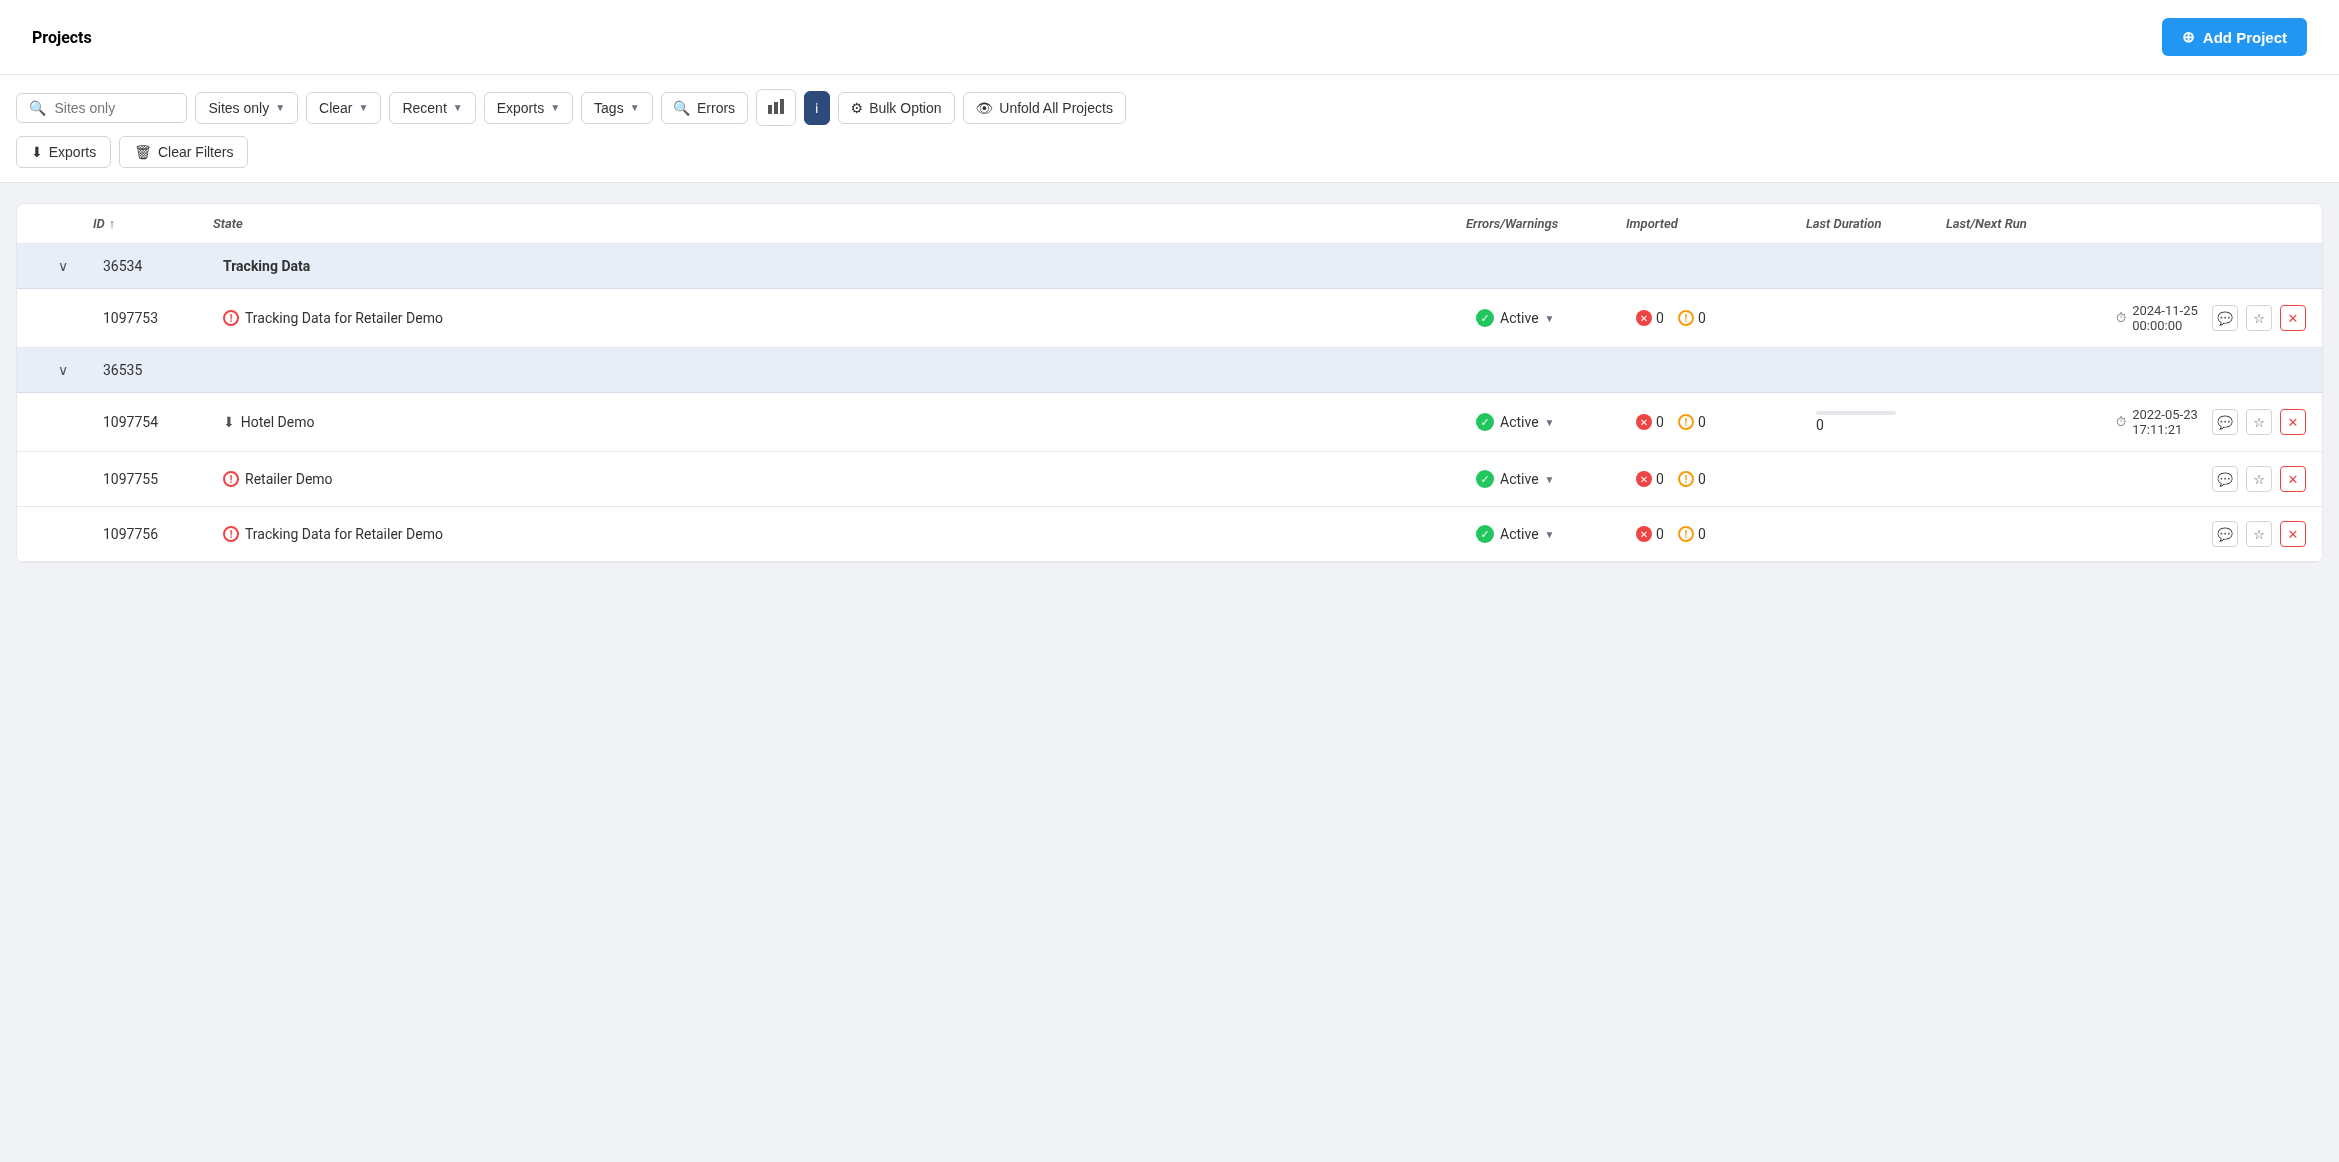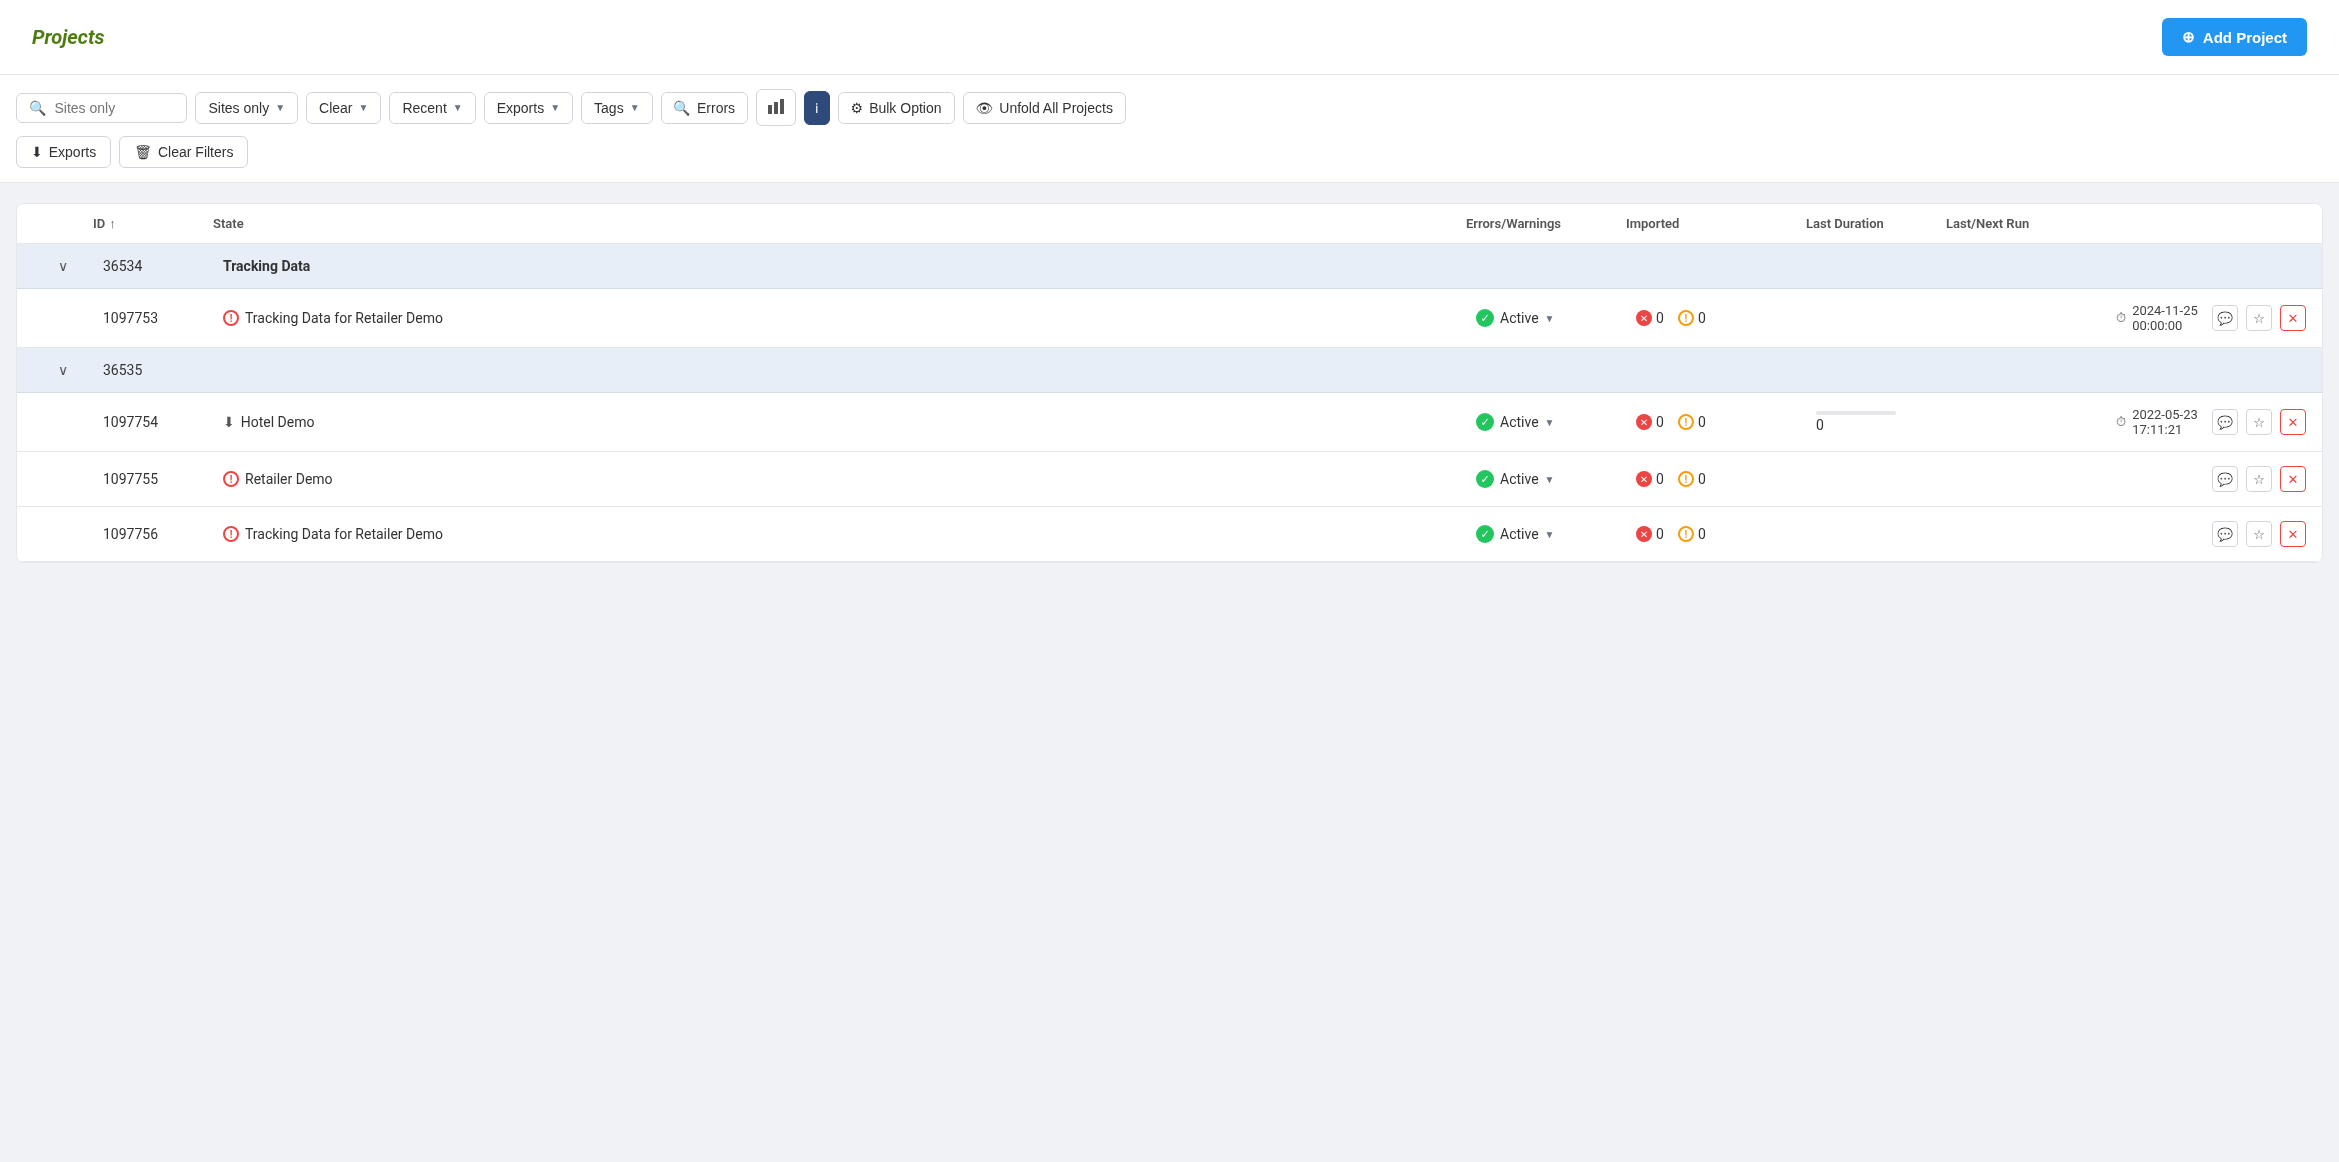--- a/index.html
+++ b/index.html
@@ -7,24 +7,23 @@
 
     .page-header {
       background: #fff;
       padding: 18px 32px;
       display: flex;
       align-items: center;
       justify-content: space-between;
       border-bottom: 1px solid #e5e7eb;
     }
     .page-title {
-      font-size: 20px;
+      font-size: 16px;
       font-weight: 700;
-      color: #4d7c0f;
-      font-style: italic;
+      color: #000000;
     }
     .add-project-btn {
       background: #2196f3;
       color: #fff;
       border: none;
       border-radius: 6px;
       padding: 10px 20px;
       font-size: 15px;
       font-weight: 600;
       cursor: pointer;
@@ -175,20 +174,21 @@
       border: 1px solid #e5e7eb;
       overflow: hidden;
     }
 
     .table-header {
       display: grid;
       grid-template-columns: 60px 120px 1fr 160px 180px 140px 160px 200px;
       padding: 12px 16px;
       border-bottom: 1px solid #e5e7eb;
       background: #fff;
+      font-style: italic;
     }
     .col-header {
       font-size: 13px;
       font-weight: 600;
       color: #555;
       display: flex;
       align-items: center;
       gap: 4px;
     }
 

